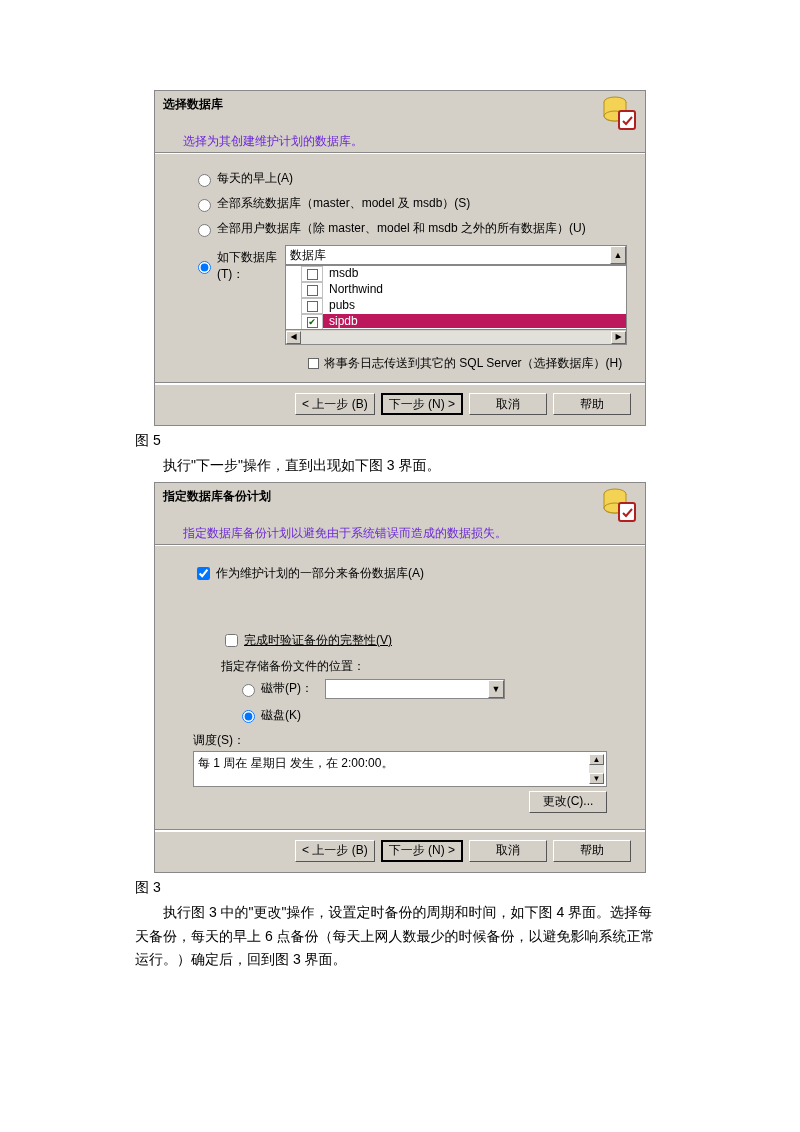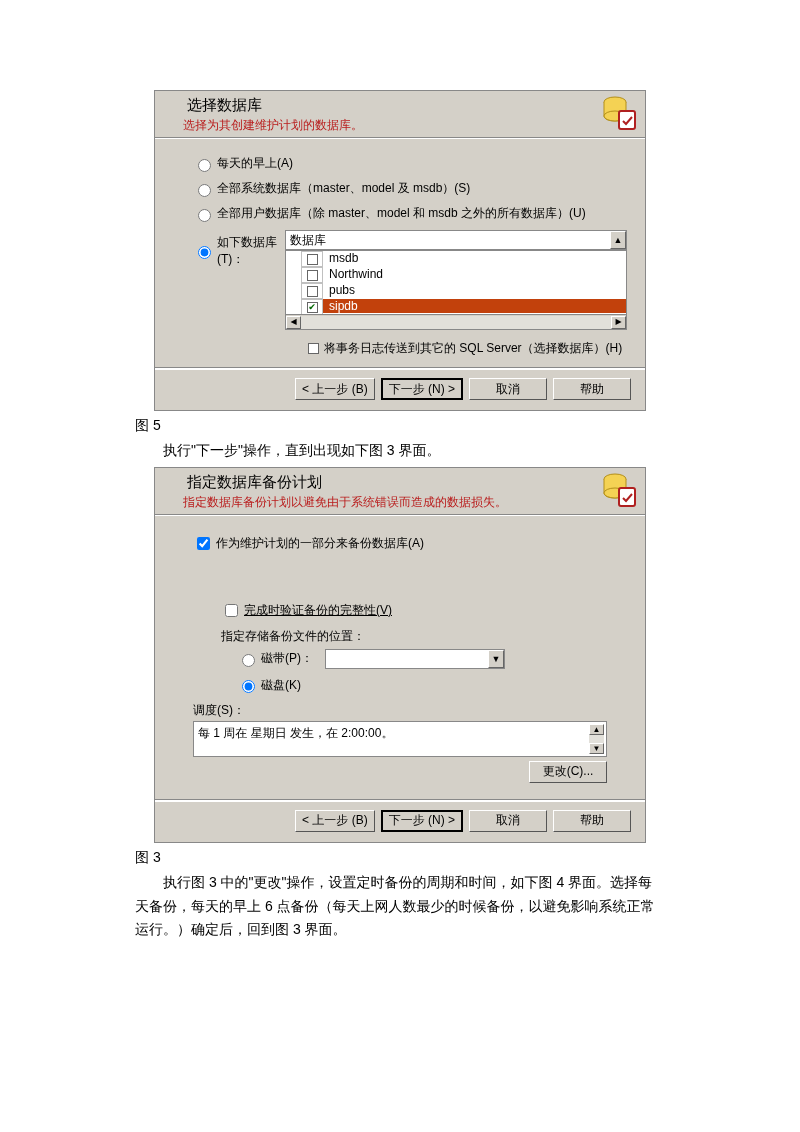--- a/index.html
+++ b/index.html
@@ -20,30 +20,29 @@
     width: 492px;
     margin: 0 auto;
   }
   .dialog-header {
     background: #d4d0c8;
     padding: 5px 8px 2px 8px;
     position: relative;
     min-height: 46px;
   }
   .dlg-title {
-    font-weight: normal;
-    font-size: 15px;
+    font-weight: bold;
+    font-size: 12px;
     color: #000;
-    margin-left: 24px;
   }
   .dlg-subtitle {
     font-size: 12px;
-    color: #b91c1c;
+    color: #6d28d9;
     padding-left: 20px;
-    margin-top: 2px;
+    margin-top: 20px;
   }
   .header-icon {
     position: absolute;
     right: 8px;
     top: 4px;
     width: 36px;
     height: 36px;
   }
   .header-separator {
     border-top: 1px solid #888;
@@ -121,21 +120,21 @@
     border: 1px solid #666;
     background: #fff;
     display: flex; align-items: center; justify-content: center;
     font-size: 9px; color: #060; line-height: 9px;
   }
   .db-name-cell {
     flex: 1;
     padding-left: 6px;
   }
   .db-row.selected .db-name-cell {
-    background: #c2410c;
+    background: #be185d;
     color: #fff;
   }
   .db-row.selected .cb-cell { background: #fff; }
   .db-scroll {
     position: absolute;
     right: 0; bottom: 0; left: 0;
     height: 15px;
     background: #d4d0c8;
     border-top: 1px solid #888;
     display: flex;

